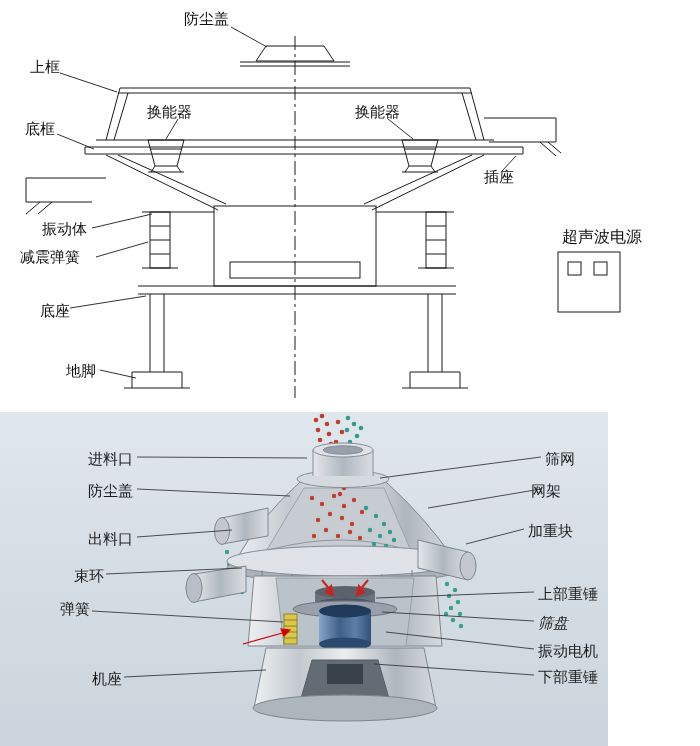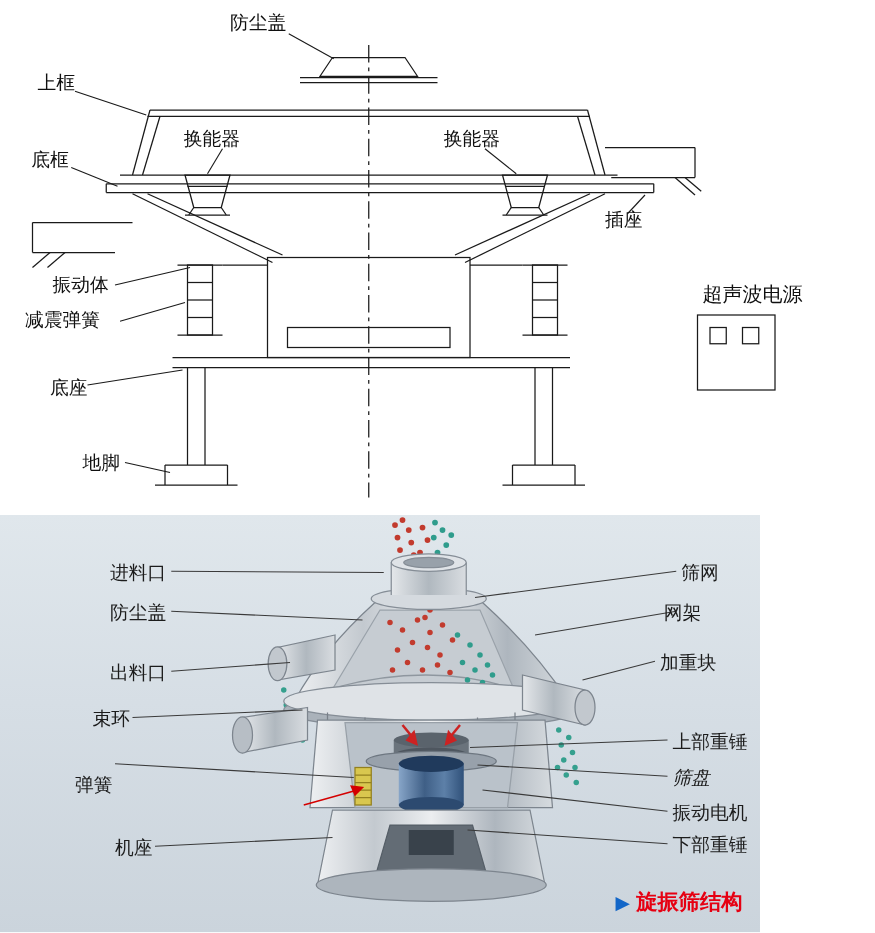--- a/index.html
+++ b/index.html
@@ -377,28 +377,25 @@
       <g stroke="#d40000" stroke-width="1.2" fill="#d40000">
         <line x1="243" y1="232" x2="286" y2="220"></line>
         <polygon points="290,218 281,217 284,224"></polygon>
       </g>
     </svg>
 
     <div class="lbl-b" style="left:88px;  top:38px;">进料口</div>
     <div class="lbl-b" style="left:88px;  top:70px;">防尘盖</div>
     <div class="lbl-b" style="left:88px;  top:118px;">出料口</div>
     <div class="lbl-b" style="left:74px;  top:155px;">束环</div>
-    <div class="lbl-b" style="left:60px;  top:208px;">弹簧</div>
+    <div class="lbl-b" style="left:60px;  top:188px;">弹簧</div>
     <div class="lbl-b" style="left:92px;  top:258px;">机座</div>
 
     <div class="lbl-b" style="left:545px; top:38px;">筛网</div>
     <div class="lbl-b" style="left:531px; top:70px;text-align:right;">网架</div>
     <div class="lbl-b" style="left:528px; top:110px;">加重块</div>
     <div class="lbl-b" style="left:538px; top:173px;">上部重锤</div>
     <div class="lbl-b" style="left:538px; top:202px;font-style:italic;">筛盘</div>
     <div class="lbl-b" style="left:538px; top:230px;">振动电机</div>
     <div class="lbl-b" style="left:538px; top:256px;">下部重锤</div>
 
-    <div class="caption" style="right:14px; top:298px;">
-      <span class="arr">▶</span><span class="txt">旋振筛结构</span>
-    </div>
   </div>
 </div>
 
 </body></html>

